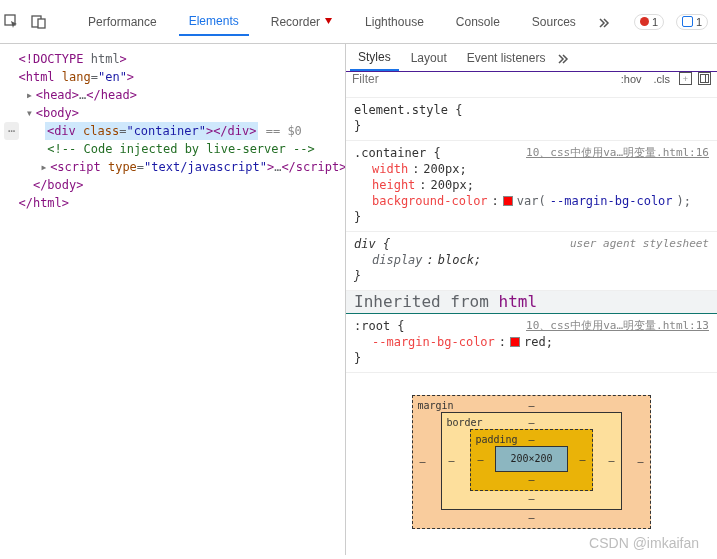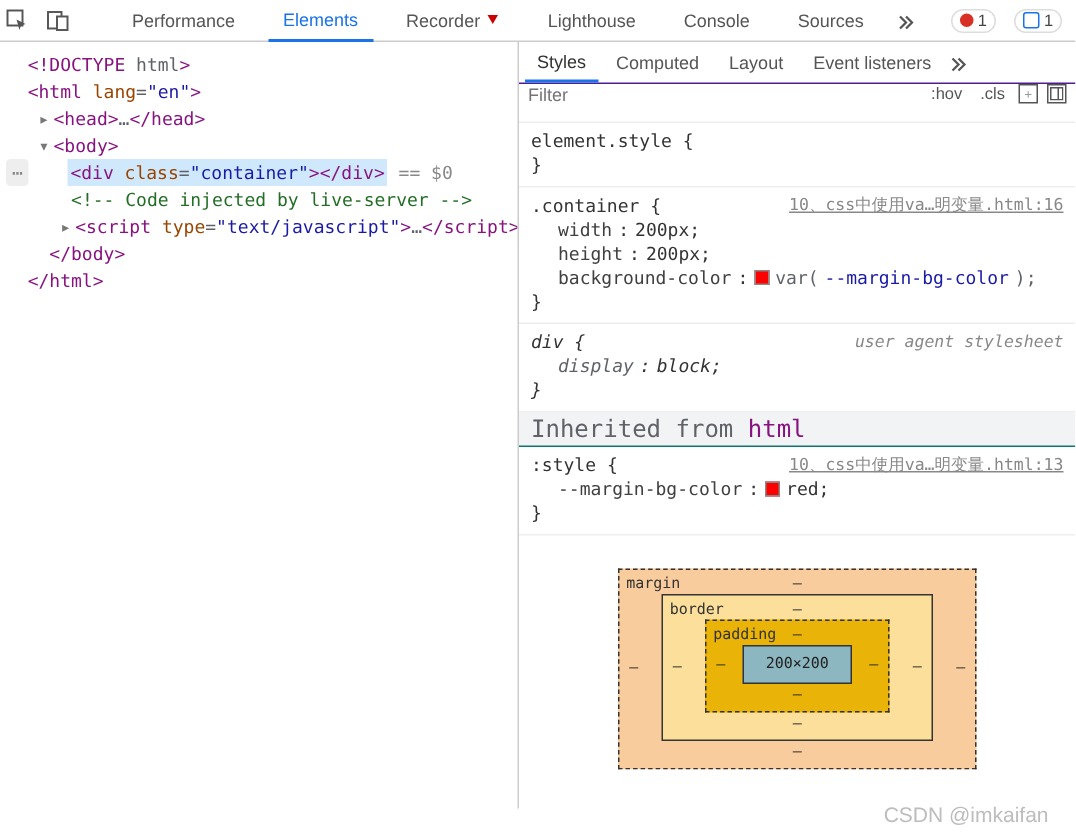--- a/index.html
+++ b/index.html
@@ -1,17 +1,17 @@
 <!DOCTYPE html>
 <html><head>
 <meta charset="utf-8">
 <style>
   * { box-sizing: border-box; margin: 0; padding: 0; }
   body { font-family: "Segoe UI", Arial, sans-serif; font-size: 12px; color: #333; width: 717px; height: 559px; overflow: hidden; background: #fff; position: relative; }
-  .tabbar { display: flex; align-items: center; height: 28px; border-bottom: 1px solid #ccc; padding: 0 4px; gap: 12px; }
+  .tabbar { display: flex; align-items: center; height: 44px; border-bottom: 1px solid #ccc; padding: 0 4px; gap: 12px; }
   .tabbar .icon-btn { width: 22px; height: 22px; display: inline-flex; align-items: center; justify-content: center; color: #555; cursor: pointer; }
   .tabbar .tab { padding: 6px 10px; color: #555; cursor: pointer; display: inline-flex; align-items: center; gap: 4px; }
   .tabbar .tab.active { color: #1a73e8; border-bottom: 2px solid #1a73e8; }
   .tabbar .spacer { flex: 1; }
   .tabbar .badge { display: inline-flex; align-items: center; gap: 3px; padding: 1px 5px; border: 1px solid #ddd; border-radius: 8px; font-size: 11px; color: #444; }
   .tabbar .dot-red { width: 9px; height: 9px; border-radius: 50%; background: #d93025; }
   .tabbar .msg-icon { width: 11px; height: 11px; border: 1.5px solid #1a73e8; border-radius: 2px; position: relative; }
   .main { display: flex; height: calc(100% - 48px); }
   .tree { width: 345px; padding: 6px 4px; font-family: Menlo, Consolas, monospace; font-size: 12px; line-height: 18px; color: #5f6368; overflow: hidden; }
   .tree .ln { white-space: pre; }
@@ -30,21 +30,21 @@
   .filterbar { display: flex; align-items: flex-start; height: 26px; border-bottom: 1px solid #eee; padding: 0 6px; gap: 6px; color: #999; }
   .filterbar input { border: none; outline: none; flex: 1; font-size: 12px; color: #333; }
   .mini-btn { font-size: 11px; color: #555; cursor: pointer; padding: 1px 3px; }
   .mini-box { width: 13px; height: 13px; border: 1px solid #555; display: inline-flex; align-items: center; justify-content: center; font-size: 9px; cursor: pointer;}
   .styles { font-family: Menlo, Consolas, monospace; font-size: 12px; line-height: 16px; overflow: auto; }
   .rule { padding: 4px 8px 6px 8px; border-bottom: 1px solid #eee; position: relative; }
   .rule .src { position: absolute; right: 8px; top: 4px; color: #888; font-size: 11px; text-decoration: underline; cursor: pointer; }
   .rule .src.italic { font-style: italic; text-decoration: none; margin-left: 36px; }
   .rule .sel-name { color: #333; }
   .rule .prop { padding-left: 18px; display: flex; align-items: center; gap: 4px; }
-  .rule .prop .k { color: #404040; }
+  .rule .prop .k { color: #ef4444; }
   .rule .prop .v { color: #333; }
   .rule .prop .link { color: #5f6368; }
   .rule .prop .varname { color: #1a1aa6; }
   .swatch { width: 10px; height: 10px; background: red; display: inline-block; border: 1px solid #888; }
   .inherit-hdr { background: #f1f3f4; padding: 3px 8px; color: #5f6368; font-family: Menlo, Consolas, monospace; font-size: 16px; border-bottom: 1px solid #0f766e; }
   .inherit-hdr .html-tag { color: #881280; }
   .boxmodel-wrap { padding: 22px 0 0 0; display: flex; justify-content: center; }
   .bm { font-family: Menlo, Consolas, monospace; font-size: 10px; text-align: center; }
   .bm-margin { background: #f9cc9d; border: 1px dashed #333; padding: 16px 28px 18px 28px; position: relative; }
   .bm-border { background: #fddf9c; border: 1px solid #333; padding: 16px 28px 18px 28px; position: relative; }
@@ -135,21 +135,20 @@
     <div class="ln"><span class="dots">⋯</span>   <span class="sel"><span class="tag">&lt;div</span> <span class="attr">class</span>=<span class="val">"container"</span><span class="tag">&gt;&lt;/div&gt;</span></span><span class="eq0"> == $0</span></div>
     <div class="ln">      <span class="comment">&lt;!-- Code injected by live-server --&gt;</span></div>
     <div class="ln">     <span class="tog">▸</span><span class="tag">&lt;script</span> <span class="attr">type</span>=<span class="val">"text/javascript"</span><span class="tag">&gt;</span>…<span class="tag">&lt;/script&gt;</span></div>
     <div class="ln">    <span class="tag">&lt;/body&gt;</span></div>
     <div class="ln">  <span class="tag">&lt;/html&gt;</span></div>
   </div>
 
   <div class="right">
     <div class="subtabs">
       <span class="tab active">Styles</span>
-      <span class="tab">Computed</span>
       <span class="tab">Layout</span>
       <span class="tab">Event listeners</span>
       <span class="icon-btn">
           <svg width="12" height="12" viewBox="0 0 12 12">
             <path d="M2 3 L6 7 L2 11 M6 3 L10 7 L6 11" fill="none" stroke="#555" stroke-width="1.5"></path>
           </svg>
         </span>
     </div>
     <div class="filterbar">
       <input placeholder="Filter" style="">
@@ -185,21 +184,21 @@
         <div class="prop" style="font-style:italic"><span class="k" style="color:#5f6368">display</span>: <span class="v">block;</span></div>
         <div style="font-style:italic">}</div>
       </div>
 
       <div class="inherit-hdr">
         <span>Inherited from </span><span class="html-tag">html</span>
       </div>
 
       <div class="rule">
         <span class="src">10、css中使用va…明变量.html:13</span>
-        <div><span class="sel-name">:style</span><span> {</span></div>
+        <div><span class="sel-name">:root</span><span> {</span></div>
         <div class="prop"><span class="k">--margin-bg-color</span>: <span class="swatch"></span><span class="v">red;</span></div>
         <div>}</div>
       </div>
 
       <div class="boxmodel-wrap">
         <div class="bm">
           <div class="bm-margin">
             <span class="lab">margin</span>
             <span class="dash dash-t">–</span>
               <span class="dash dash-b">–</span>

